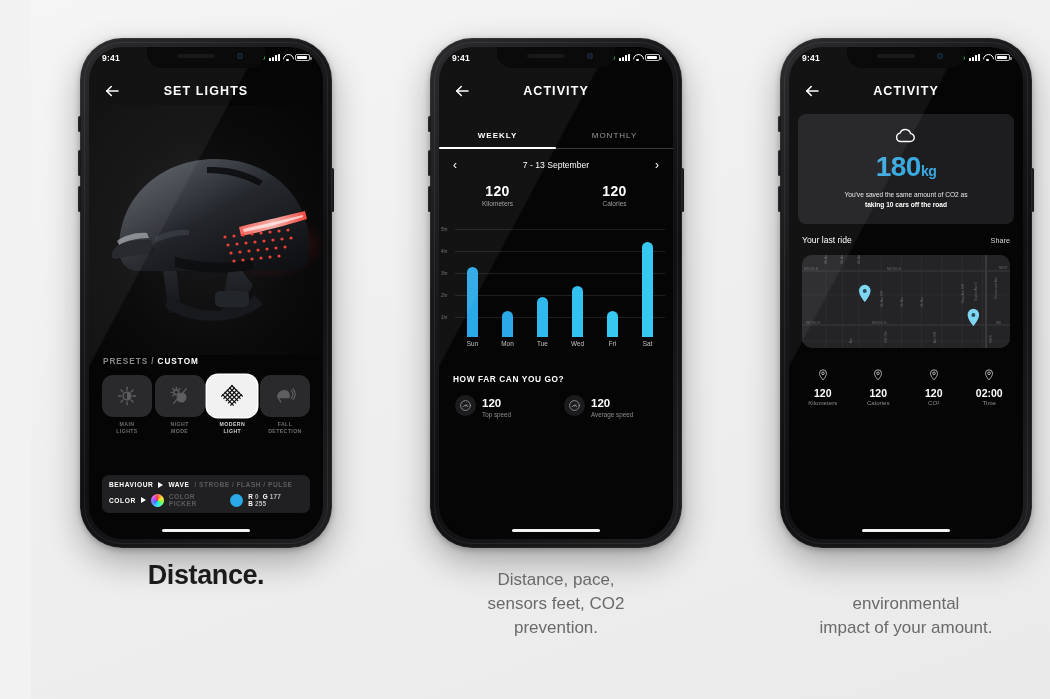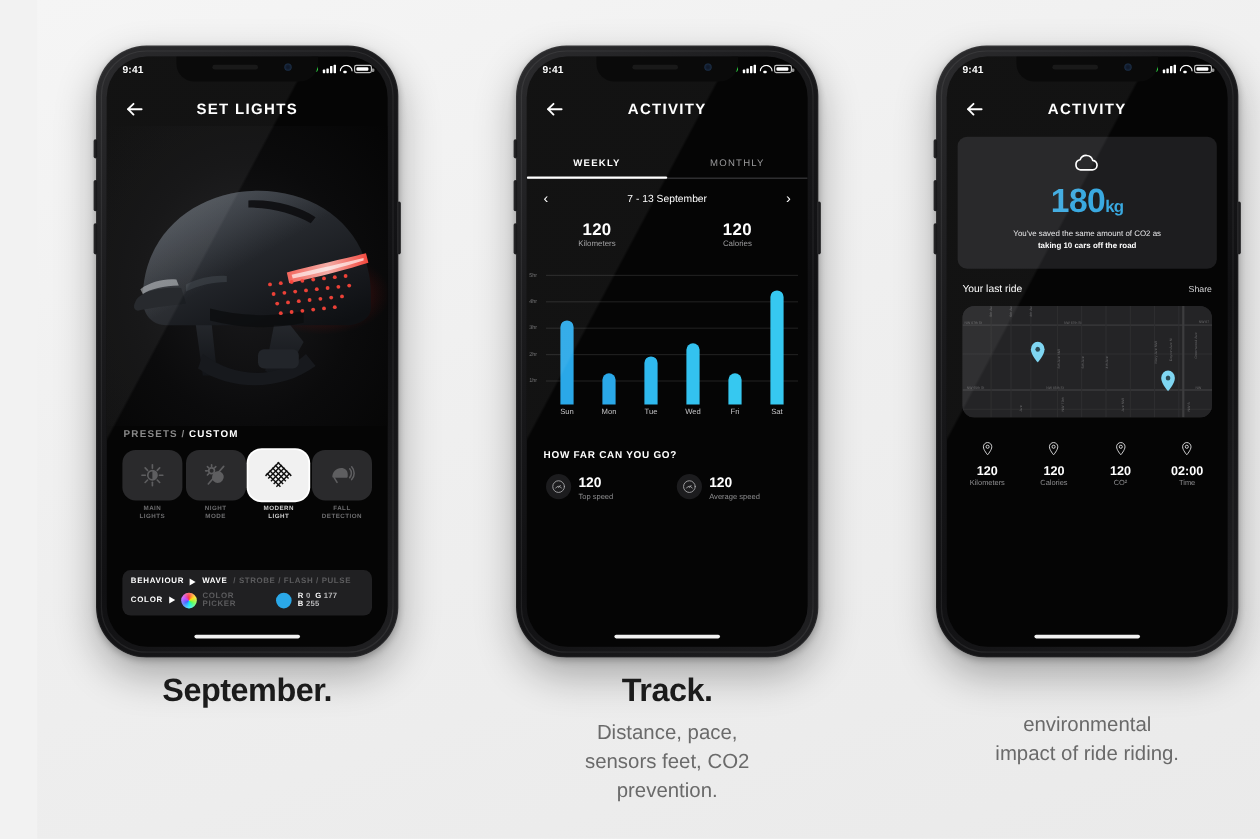--- a/index.html
+++ b/index.html
@@ -494,21 +494,21 @@
             </span>
           </div>
         </div>
 
         <div class="homebar"></div>
         <div class="glare"></div>
       </div>
     </div>
 
     <div class="caption">
-      <div class="cap-title">September.</div>
+      <div class="cap-title">Distance.</div>
     </div>
   </div>
 
   <div class="panel p2">
     <div class="phone">
       <span class="btn-side btn-sil"></span>
       <span class="btn-side btn-vol1"></span>
       <span class="btn-side btn-vol2"></span>
       <span class="btn-side btn-pwr"></span>
       <div class="bezel-inner"></div>
@@ -644,21 +644,20 @@
             </span>
           </div>
         </div>
 
         <div class="homebar"></div>
         <div class="glare"></div>
       </div>
     </div>
 
     <div class="caption">
-      <div class="cap-title">Track.</div>
       <div class="cap-sub">
         <span>Distance, pace,</span><br>
         <span>sensors feet, CO2</span><br>
         <span>prevention.</span>
       </div>
     </div>
   </div>
 
   <div class="panel p3">
     <div class="phone">
@@ -816,18 +815,18 @@
 
         <div class="homebar"></div>
         <div class="glare"></div>
       </div>
     </div>
 
     <div class="caption">
       <div class="cap-sub">
         <br>
         <span>environmental</span><br>
-        <span>impact of ride riding.</span>
+        <span>impact of your amount.</span>
       </div>
     </div>
   </div>
 
 </div>
 
 </body></html>

